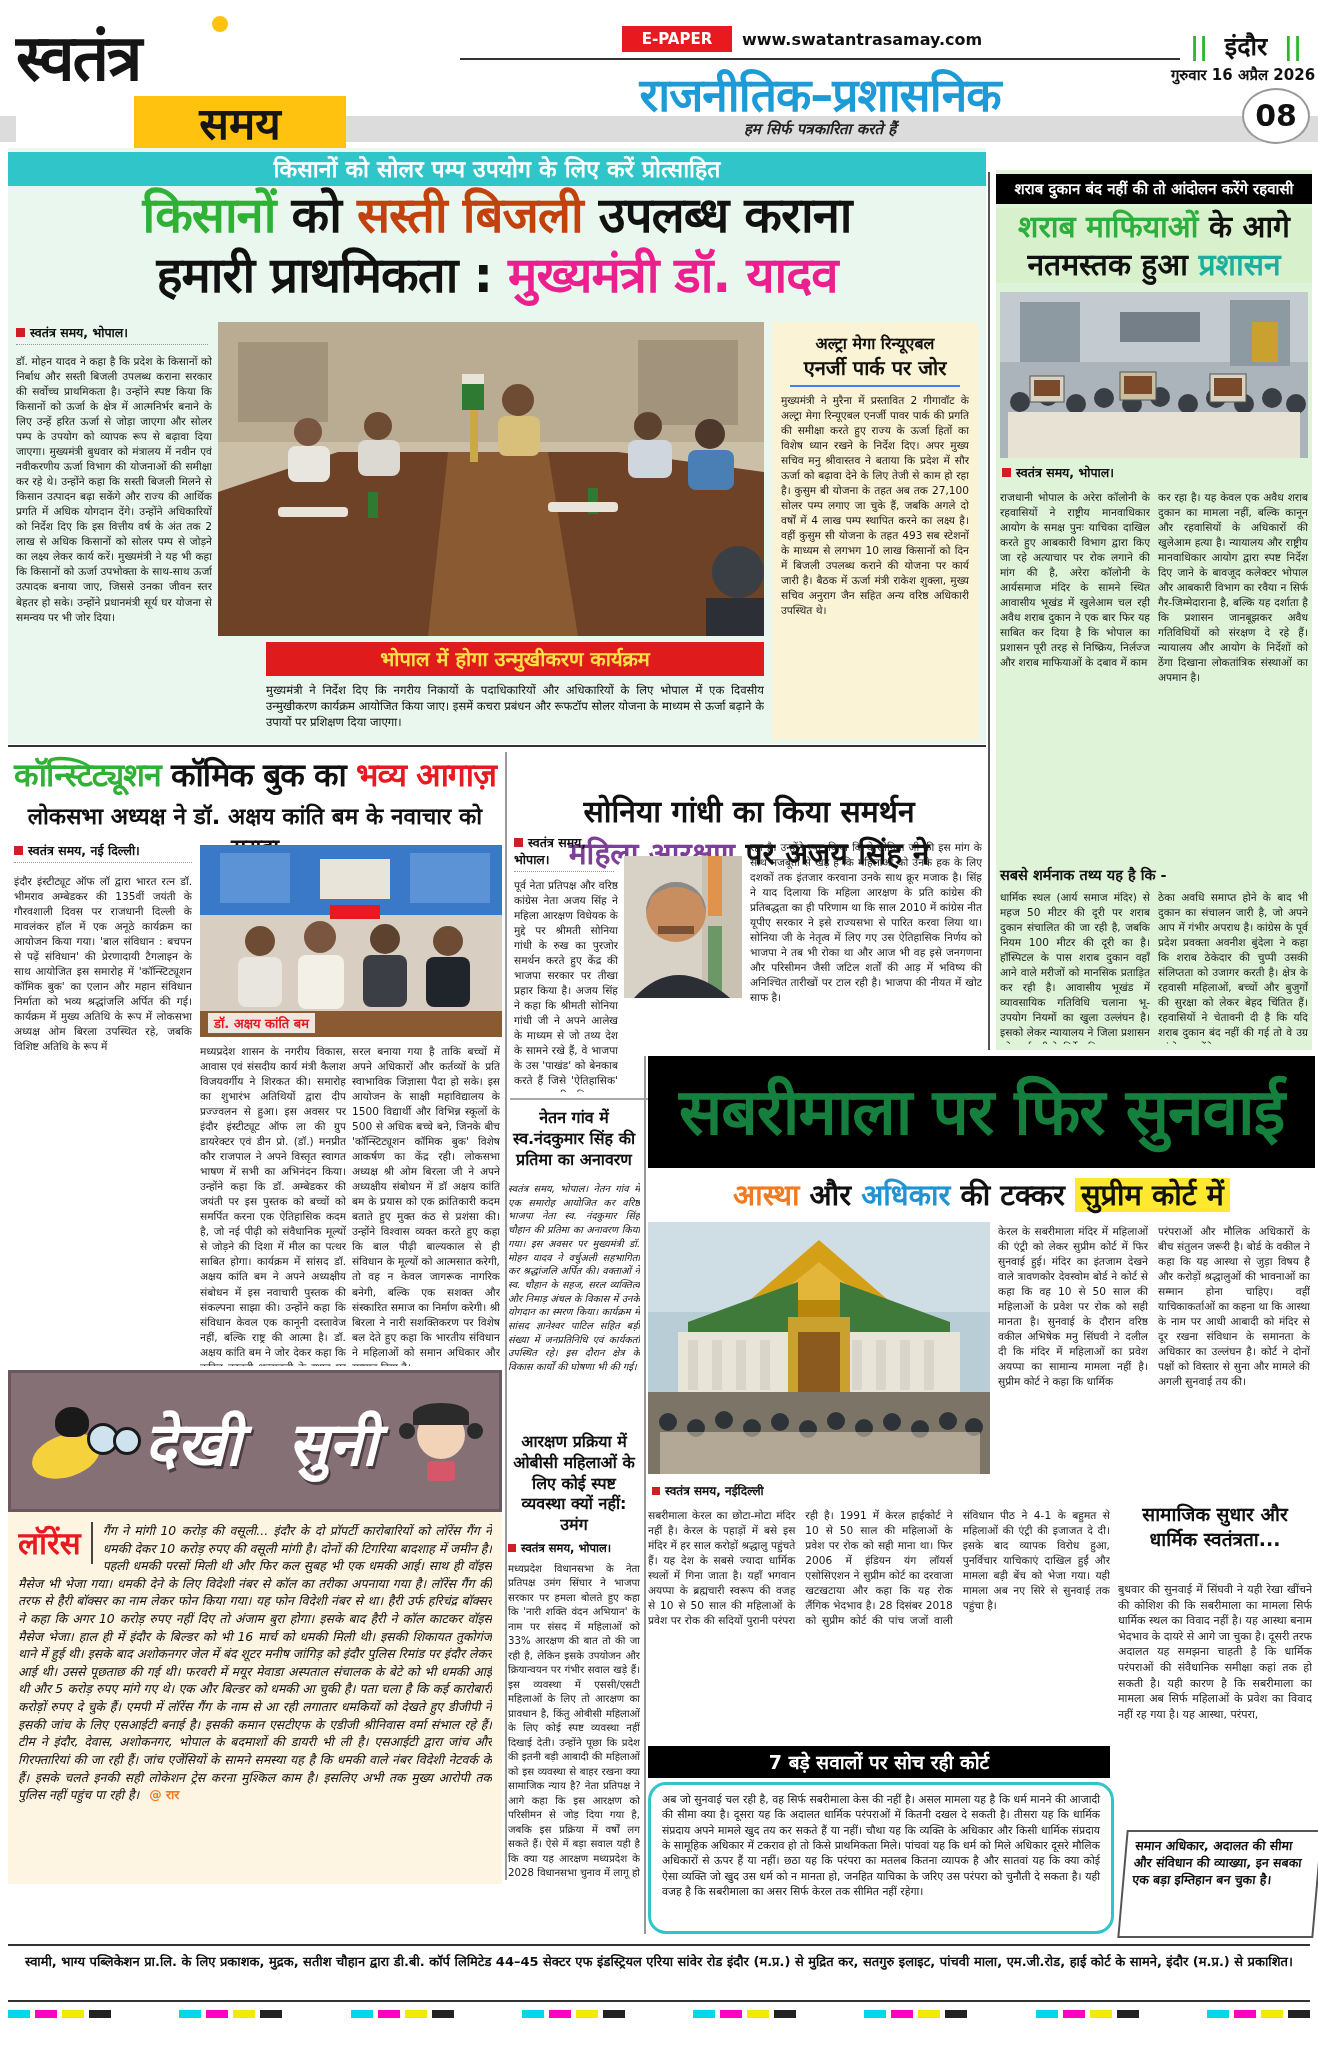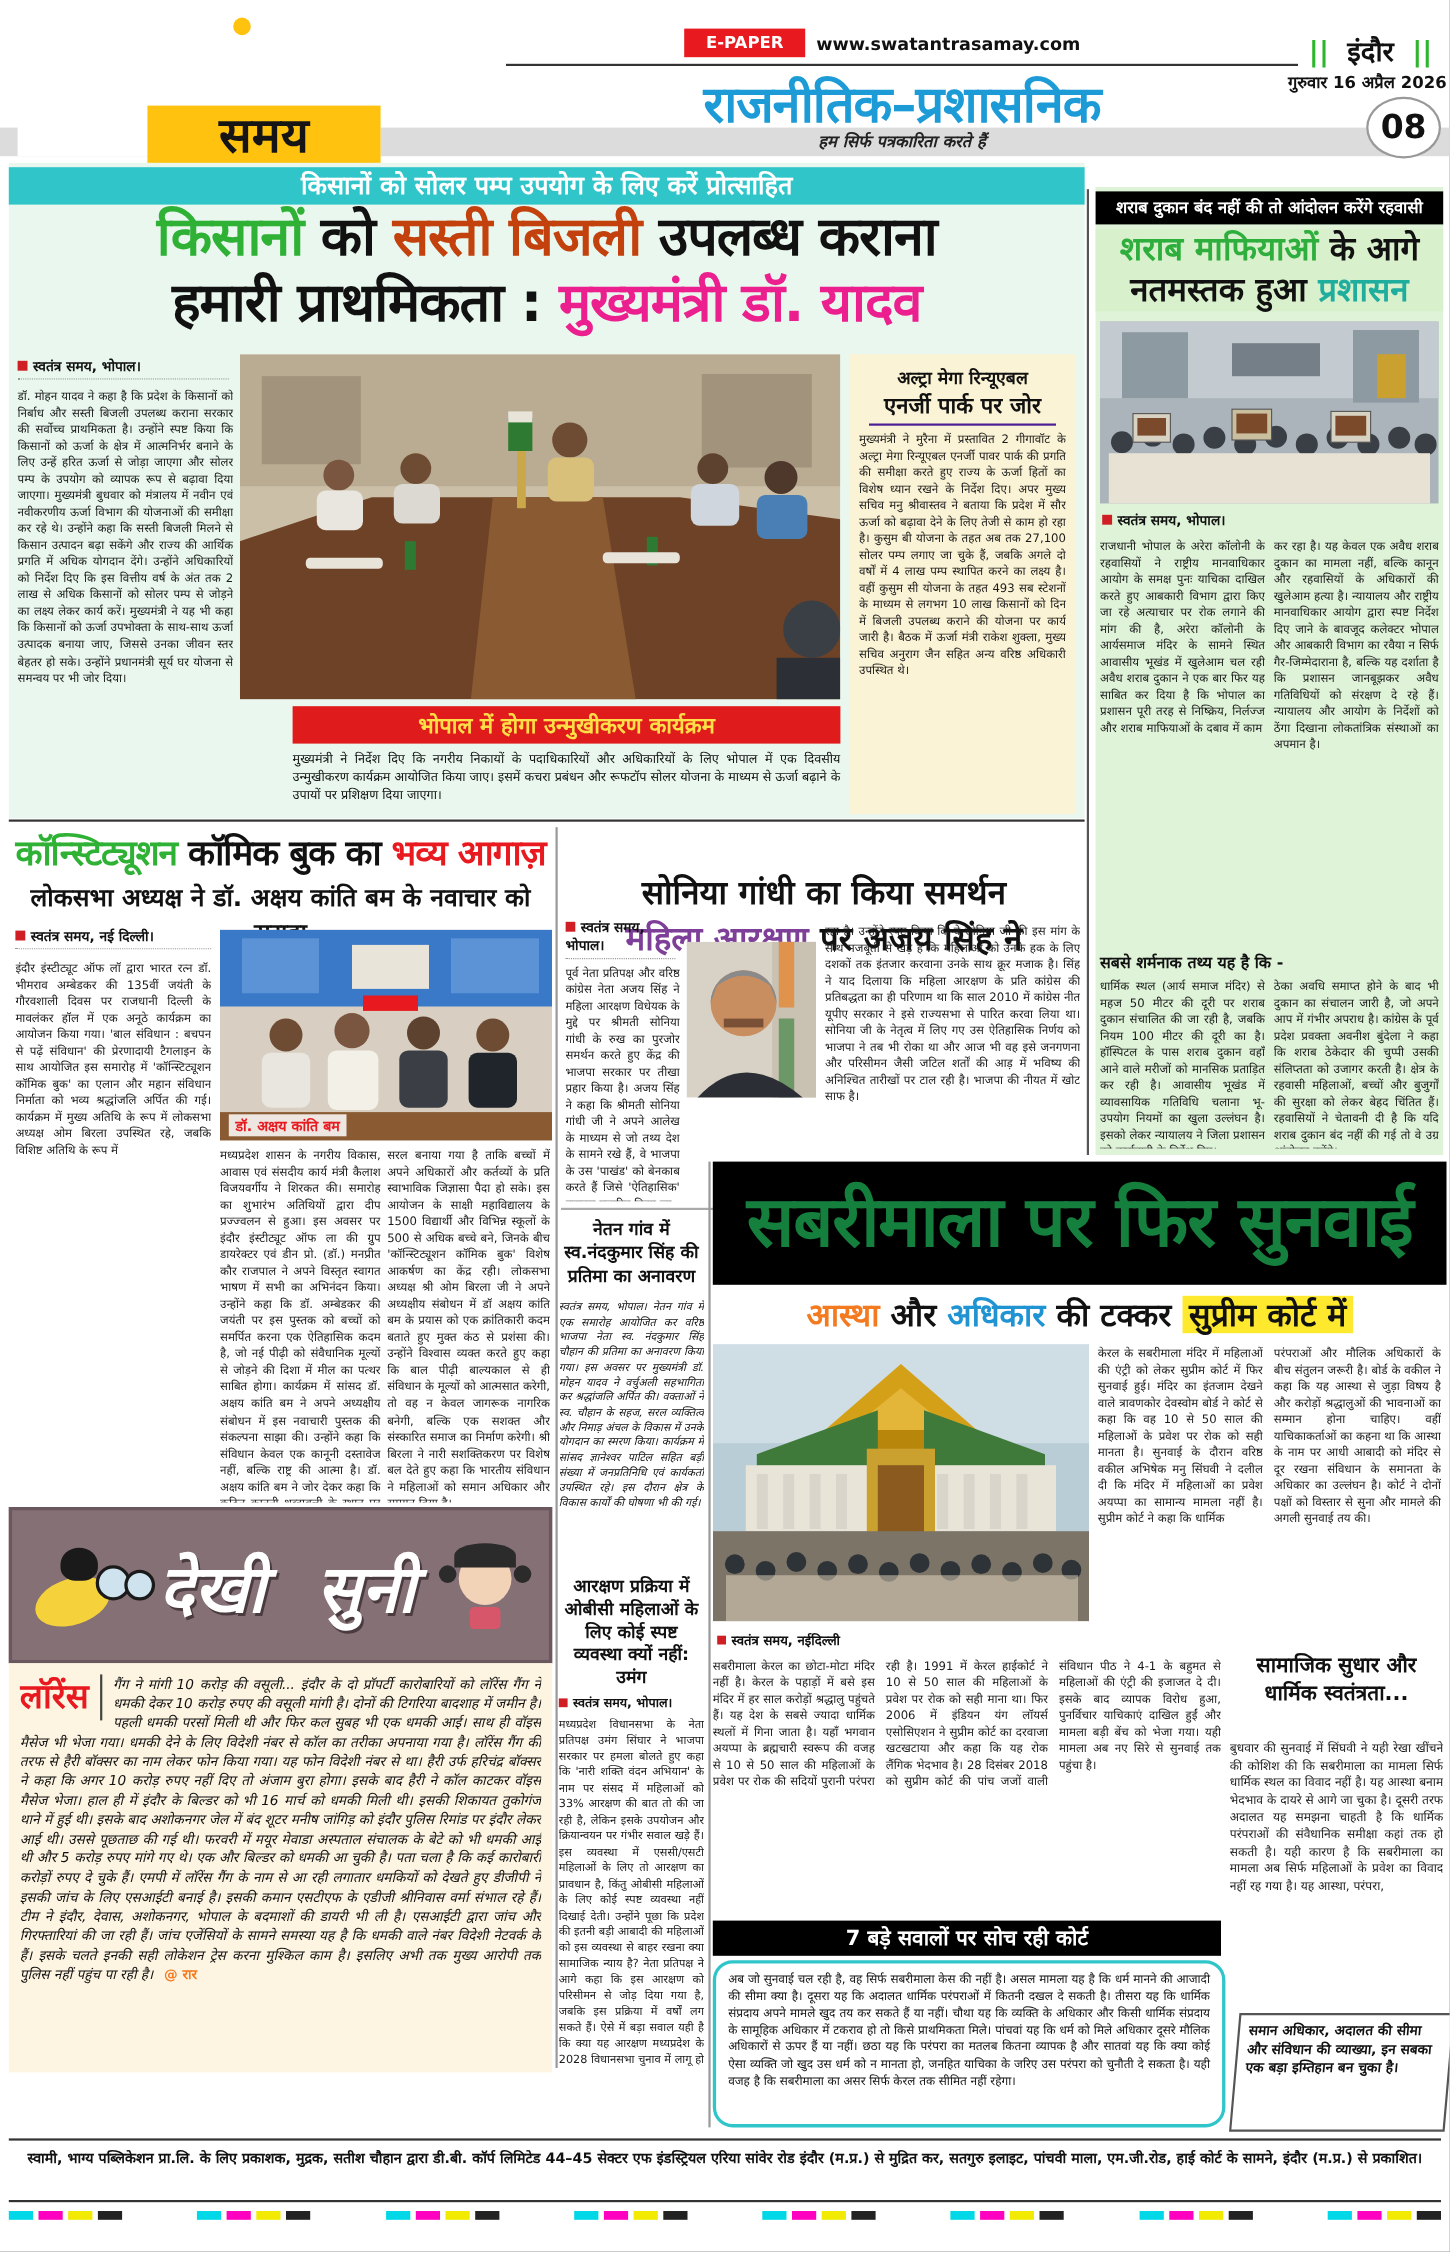--- a/index.html
+++ b/index.html
@@ -28,20 +28,21 @@
 </style>
 </head>
 <body>
 
 <div id="page">
 
   <div class="abs" style="left:0;top:116px;width:1318px;height:26px;background:#dcdcdc;"></div>
 
   <div class="abs" style="left:16px;top:14px;width:330px;height:128px;background:#fff;">
     <div class="abs" style="left:196px;top:2px;width:16px;height:16px;border-radius:50%;background:#ffc20e;"></div>
+    <div class="abs" style="left:0;top:12px;width:330px;font-size:64px;font-weight:900;letter-spacing:-2px;color:#151515;line-height:1;">स्वतंत्र</div>
     <div class="abs c" style="left:118px;top:82px;width:212px;height:58px;background:#ffc20e;font-size:44px;font-weight:900;color:#151515;line-height:56px;">समय</div>
   </div>
 
   <div class="abs c" style="left:622px;top:26px;width:110px;height:26px;background:#e8191f;color:#fff;font-weight:800;font-size:15px;line-height:26px;">E-PAPER</div>
   <div class="abs" style="left:742px;top:30px;font-size:16px;font-weight:700;color:#111;">www.swatantrasamay.com</div>
   <div class="abs hrule" style="left:460px;top:58px;width:720px;"></div>
   <div class="abs c" style="left:430px;top:62px;width:780px;font-size:46px;font-weight:900;color:#1d9bd7;letter-spacing:-1px;">राजनीतिक–प्रशासनिक</div>
   <div class="abs c serifit" style="left:560px;top:118px;width:520px;font-size:15px;font-weight:700;color:#222;">हम सिर्फ पत्रकारिता करते हैं</div>
 
   <div class="abs c" style="left:1176px;top:28px;width:140px;font-size:25px;font-weight:900;color:#111;">
@@ -92,21 +93,21 @@
       <rect x="370" y="166" width="10" height="26" fill="#2f7a33"></rect>
       <rect x="60" y="185" width="70" height="10" rx="4" fill="#e8e4da"></rect>
       <rect x="330" y="180" width="70" height="10" rx="4" fill="#e8e4da"></rect>
     </svg>
   </div>
   <div class="abs c redbar" style="left:266px;top:642px;width:498px;height:34px;">भोपाल में होगा उन्मुखीकरण कार्यक्रम</div>
   <div class="abs j caption" style="left:266px;top:682px;width:498px;height:58px;">मुख्यमंत्री ने निर्देश दिए कि नगरीय निकायों के पदाधिकारियों और अधिकारियों के लिए भोपाल में एक दिवसीय उन्मुखीकरण कार्यक्रम आयोजित किया जाए। इसमें कचरा प्रबंधन और रूफटॉप सोलर योजना के माध्यम से ऊर्जा बढ़ाने के उपायों पर प्रशिक्षण दिया जाएगा।</div>
 
   <div class="abs cream" style="left:772px;top:322px;width:206px;height:418px;padding:0;">
     <div class="c" style="font-size:16px;font-weight:900;margin-top:10px;">अल्ट्रा मेगा रिन्यूएबल</div>
-    <div class="c" style="font-size:20px;font-weight:900;border-bottom:2px solid #4c1d95;width:170px;margin:0 auto 6px;padding-bottom:4px;">एनर्जी पार्क पर जोर</div>
+    <div class="c" style="font-size:20px;font-weight:900;border-bottom:2px solid #3b82f6;width:170px;margin:0 auto 6px;padding-bottom:4px;">एनर्जी पार्क पर जोर</div>
     <div class="j bodytxt" style="margin:4px 9px;height:330px;">मुख्यमंत्री ने मुरैना में प्रस्तावित 2 गीगावॉट के अल्ट्रा मेगा रिन्यूएबल एनर्जी पावर पार्क की प्रगति की समीक्षा करते हुए राज्य के ऊर्जा हितों का विशेष ध्यान रखने के निर्देश दिए। अपर मुख्य सचिव मनु श्रीवास्तव ने बताया कि प्रदेश में सौर ऊर्जा को बढ़ावा देने के लिए तेजी से काम हो रहा है। कुसुम बी योजना के तहत अब तक 27,100 सोलर पम्प लगाए जा चुके हैं, जबकि अगले दो वर्षों में 4 लाख पम्प स्थापित करने का लक्ष्य है। वहीं कुसुम सी योजना के तहत 493 सब स्टेशनों के माध्यम से लगभग 10 लाख किसानों को दिन में बिजली उपलब्ध कराने की योजना पर कार्य जारी है। बैठक में ऊर्जा मंत्री राकेश शुक्ला, मुख्य सचिव अनुराग जैन सहित अन्य वरिष्ठ अधिकारी उपस्थित थे।</div>
   </div>
 
   <div class="abs vrule" style="left:988px;top:172px;height:878px;"></div>
 
   <div class="abs greenbg" style="left:996px;top:170px;width:316px;height:880px;"></div>
   <div class="abs c blackbar" style="left:996px;top:174px;width:316px;height:30px;font-size:15px;line-height:30px;">शराब दुकान बंद नहीं की तो आंदोलन करेंगे रहवासी</div>
   <div class="abs c" style="left:996px;top:208px;width:316px;font-size:30px;font-weight:900;line-height:1.25;background:#d9f0cc;">
     <span style="color:#2eae3c;">शराब माफियाओं</span><span style="color:#111;"> के आगे </span><br>
     <span style="color:#111;">नतमस्तक हुआ </span><span style="color:#1fae9e;">प्रशासन</span>

